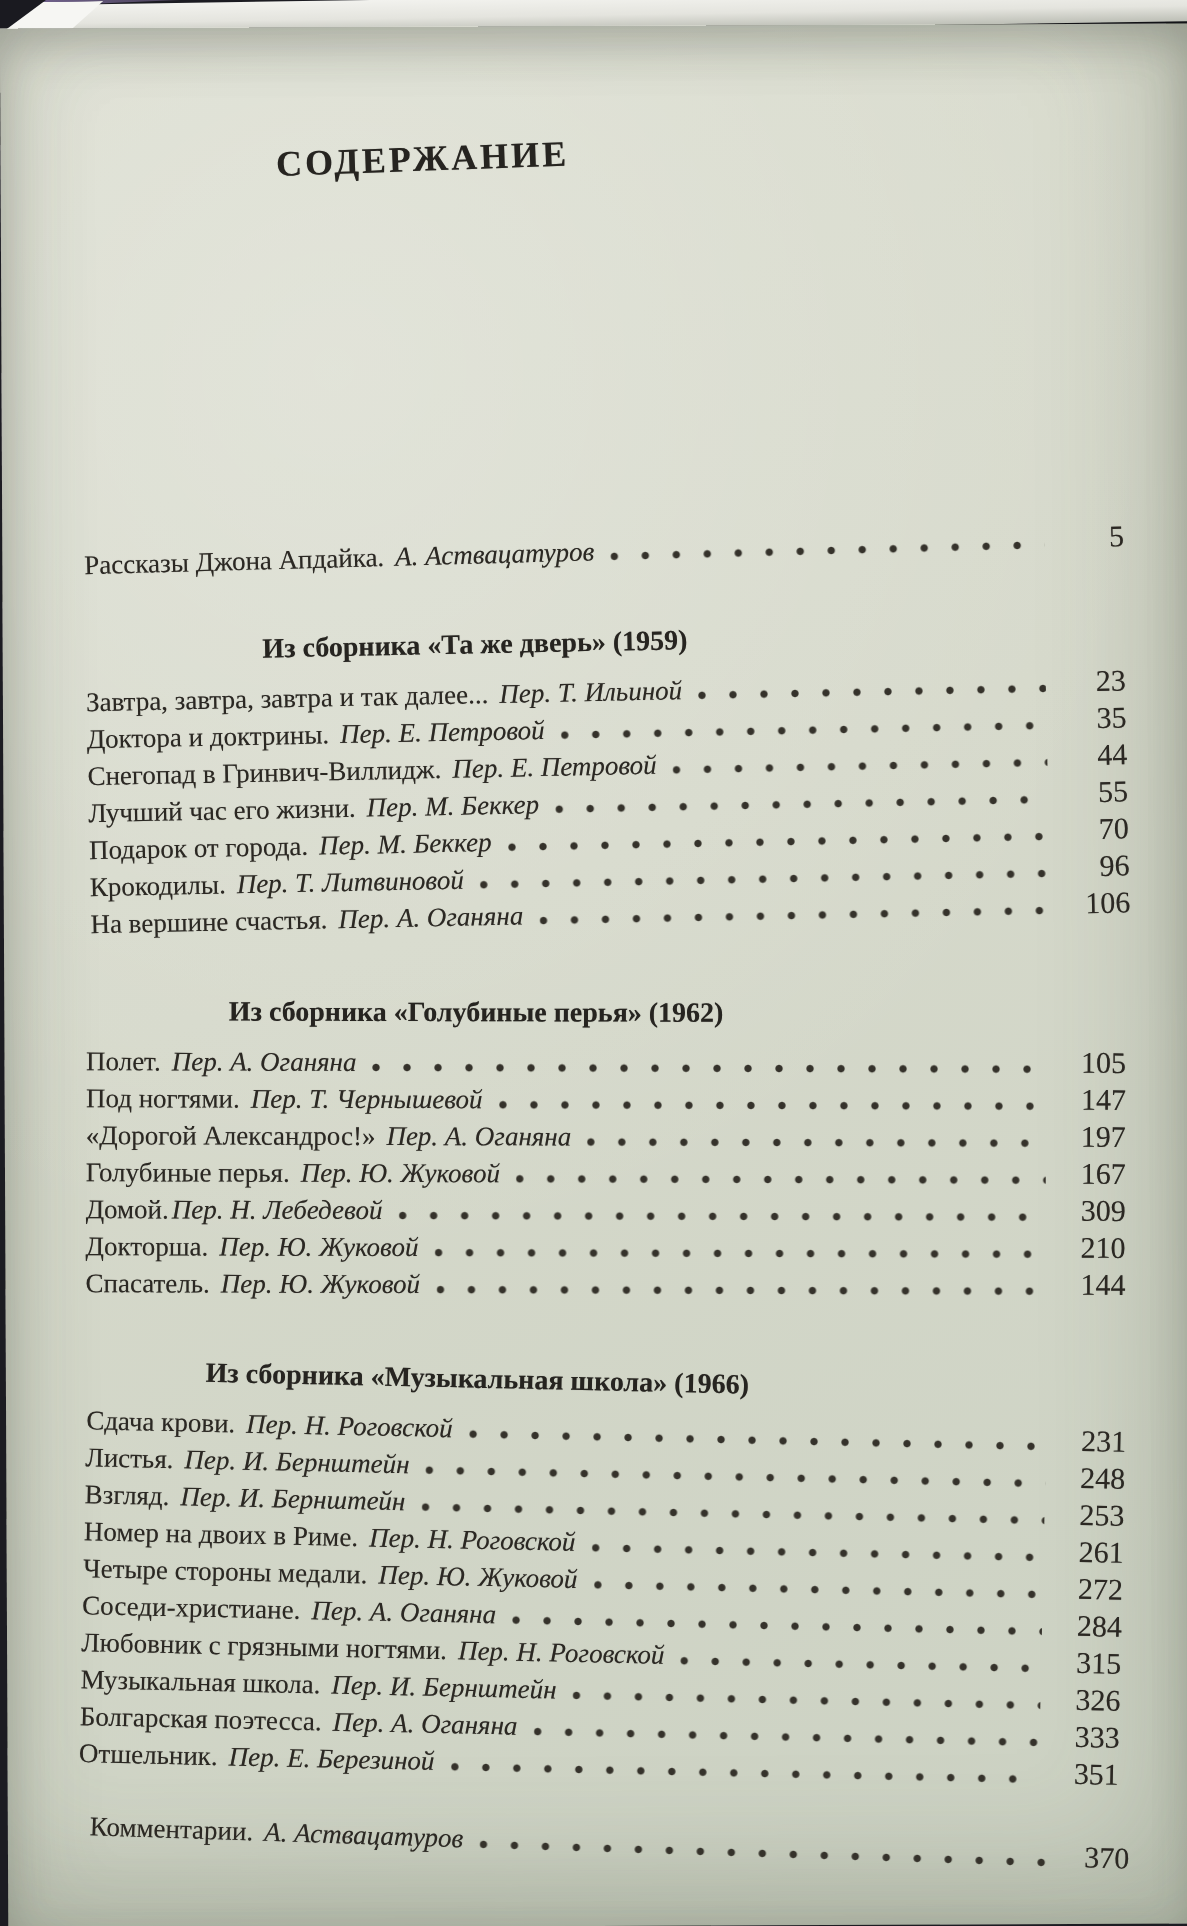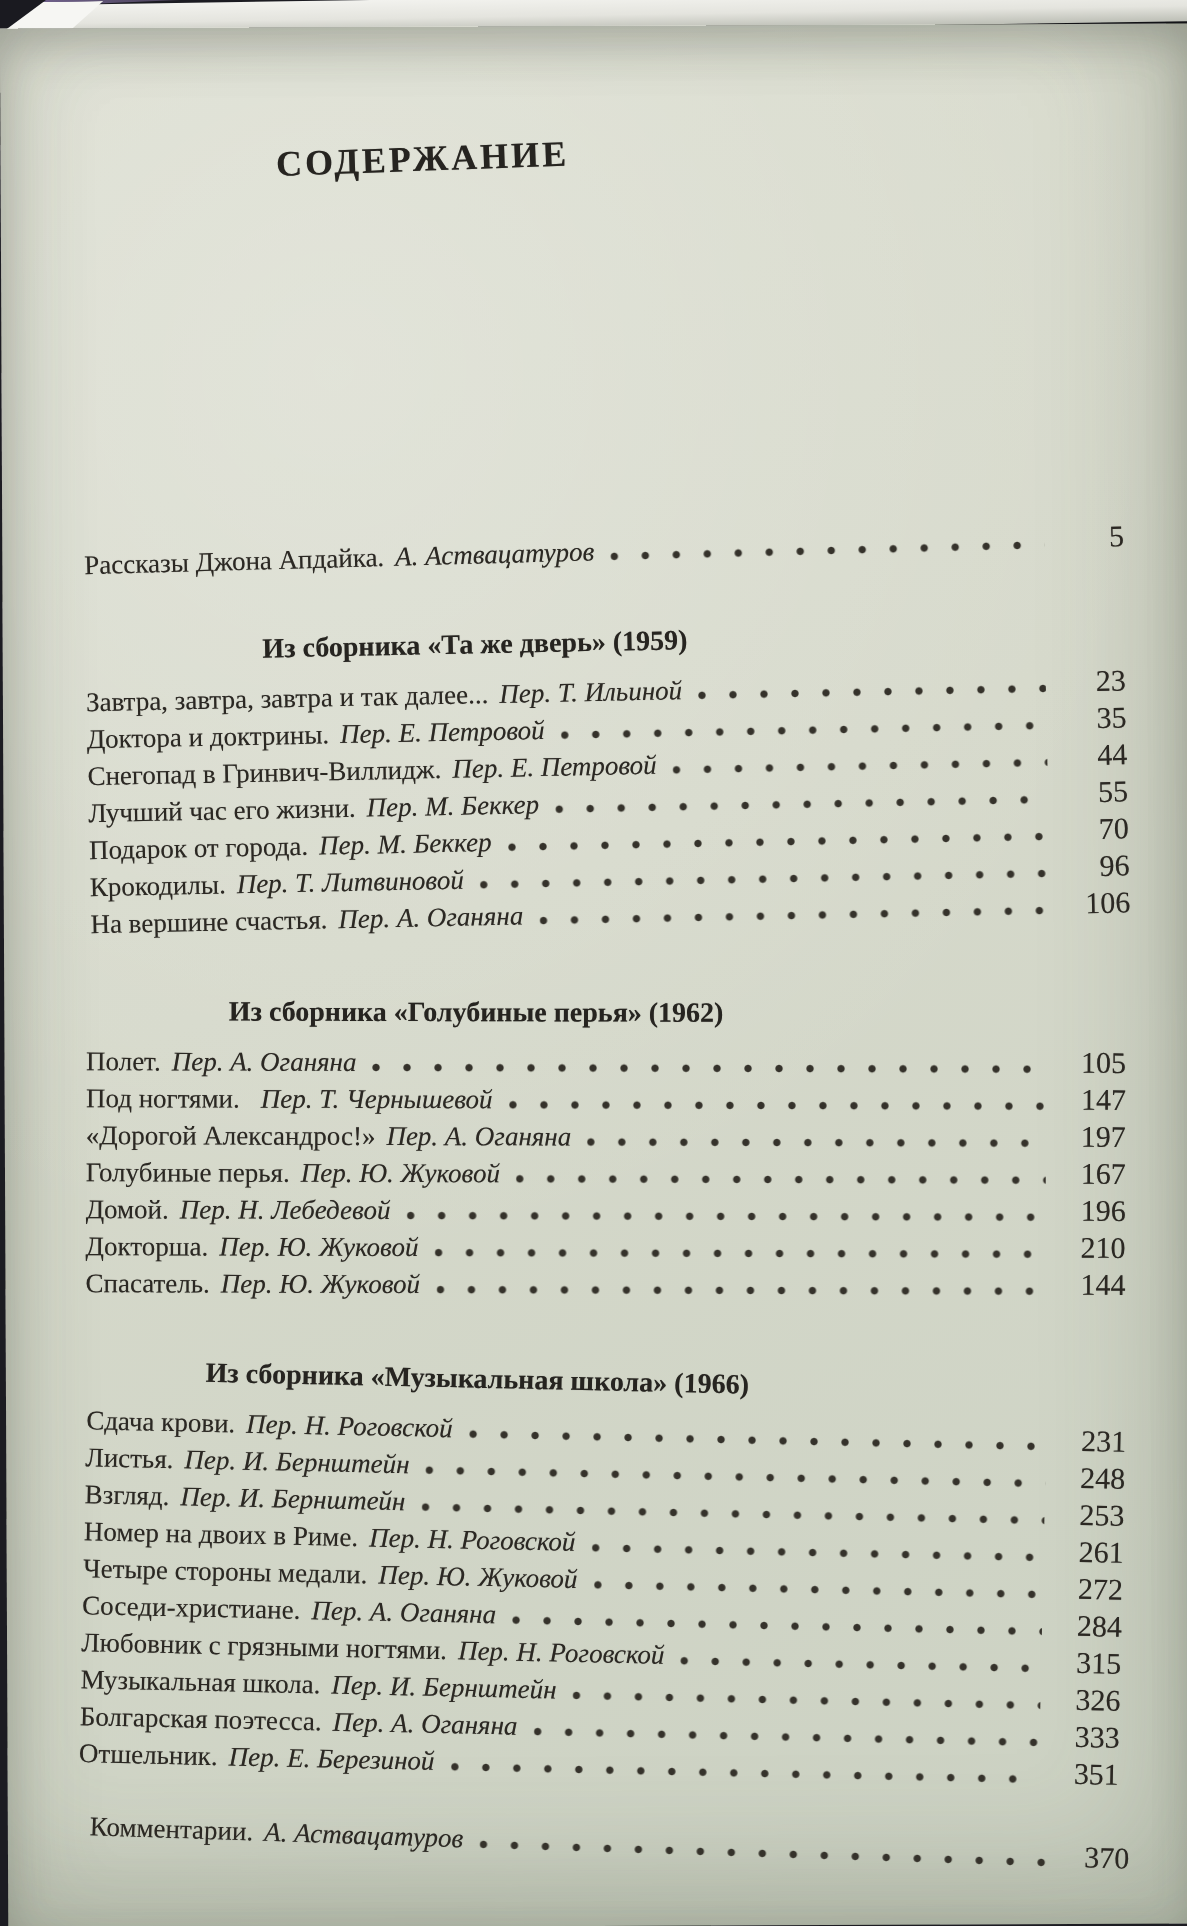--- a/index.html
+++ b/index.html
@@ -157,44 +157,44 @@
     <div>
   <div class="toc-row">
     <span class="t">Полет.</span>
     <span class="t ital" style="margin-left:11px">Пер. А. Оганяна</span>
     <span class="leader"></span>
     <span class="num">105</span>
   </div>
 
   <div class="toc-row">
     <span class="t">Под ногтями.</span>
-    <span class="t ital" style="margin-left:21px">Пер. Т. Чернышевой</span>
+    <span class="t ital" style="margin-left:11px">Пер. Т. Чернышевой</span>
     <span class="leader"></span>
     <span class="num">147</span>
   </div>
 
   <div class="toc-row">
     <span class="t">«Дорогой Александрос!»</span>
     <span class="t ital" style="margin-left:11px">Пер. А. Оганяна</span>
     <span class="leader"></span>
     <span class="num">197</span>
   </div>
 
   <div class="toc-row">
     <span class="t">Голубиные перья.</span>
     <span class="t ital" style="margin-left:11px">Пер. Ю. Жуковой</span>
     <span class="leader"></span>
     <span class="num">167</span>
   </div>
 
   <div class="toc-row">
     <span class="t">Домой.</span>
-    <span class="t ital" style="margin-left:11px">Пер. Н. Лебедевой</span>
-    <span class="leader"></span>
-    <span class="num">196</span>
+    <span class="t ital" style="margin-left:3px">Пер. Н. Лебедевой</span>
+    <span class="leader"></span>
+    <span class="num">309</span>
   </div>
 
   <div class="toc-row">
     <span class="t">Докторша.</span>
     <span class="t ital" style="margin-left:11px">Пер. Ю. Жуковой</span>
     <span class="leader"></span>
     <span class="num">210</span>
   </div>
 
   <div class="toc-row">

